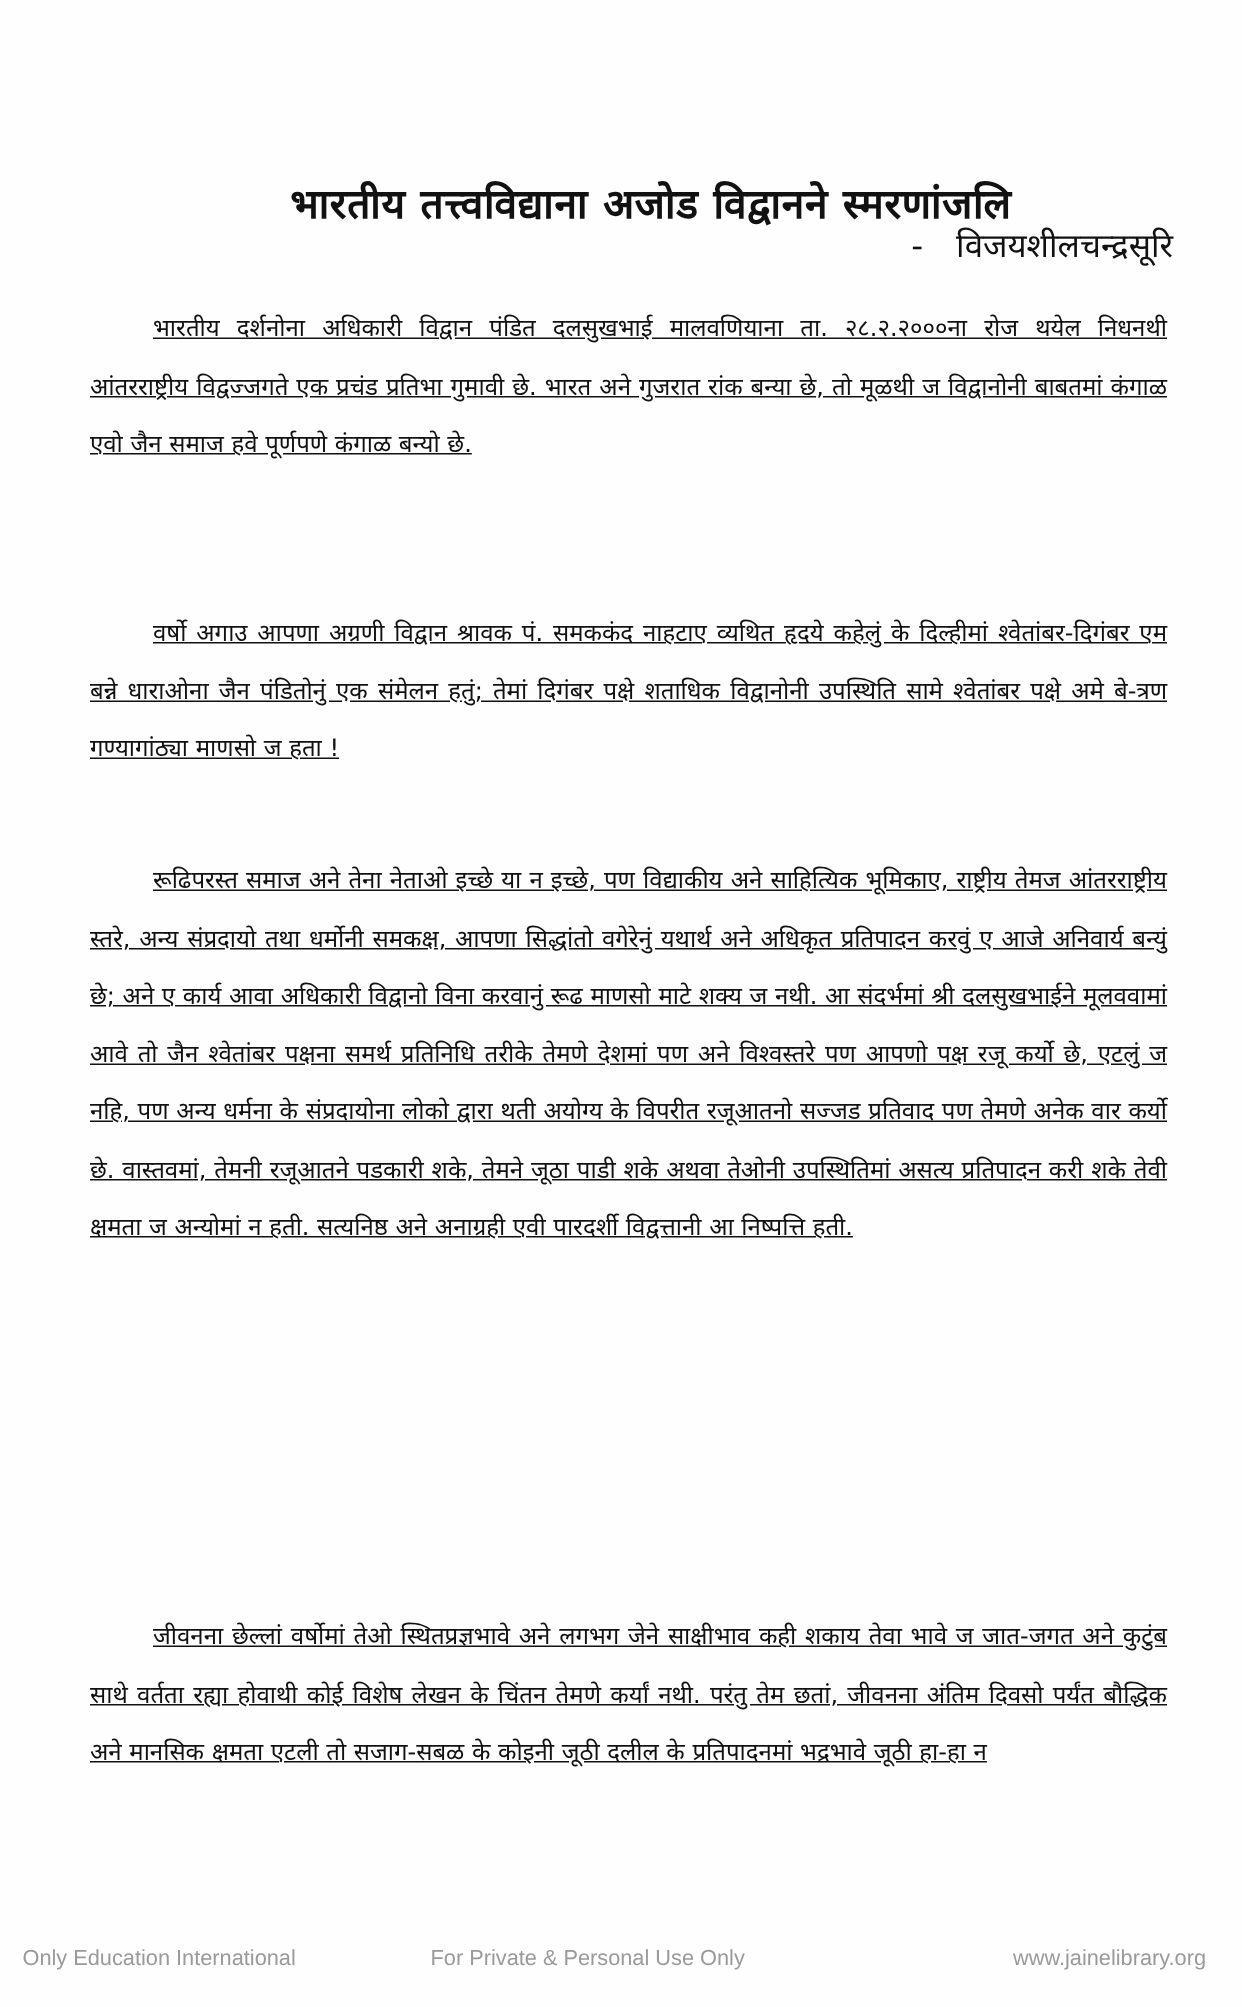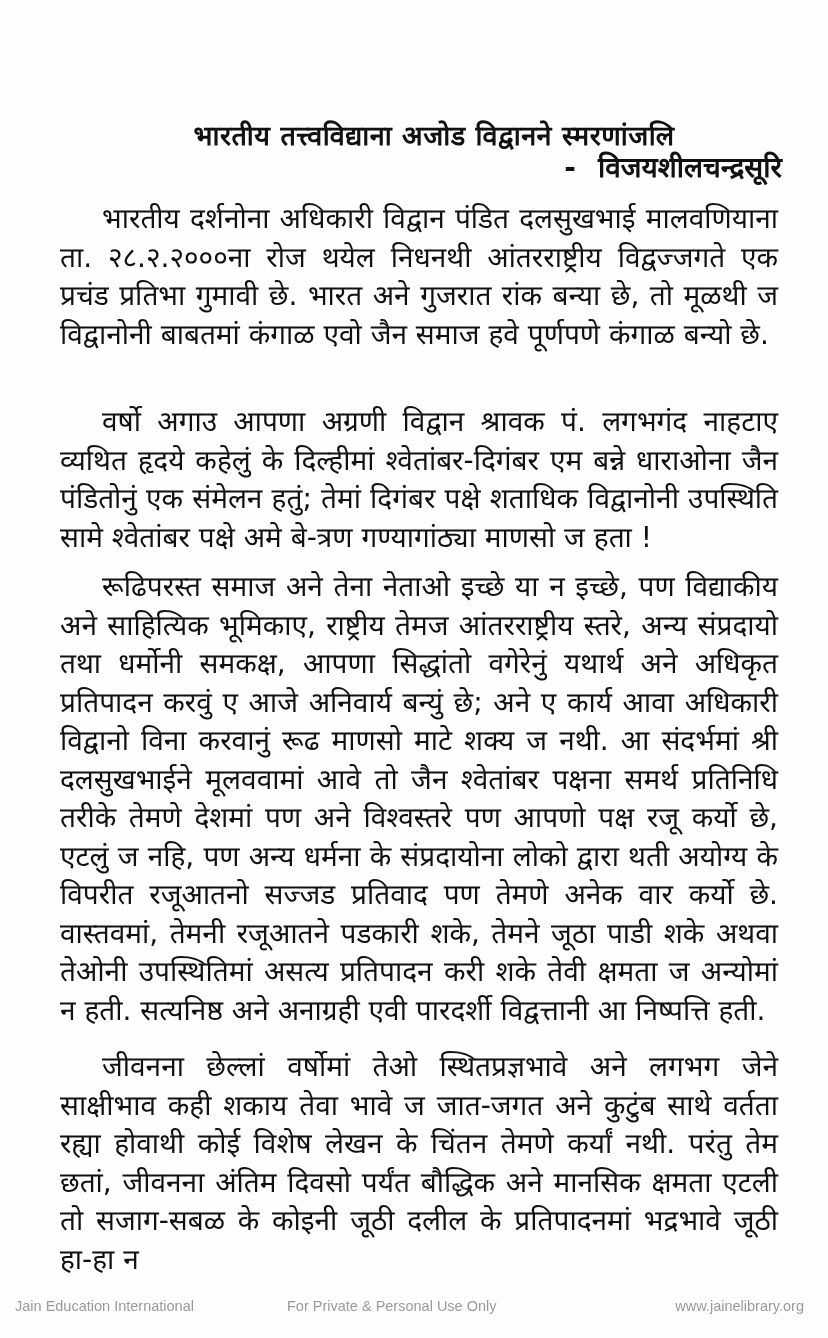--- a/index.html
+++ b/index.html
@@ -7,32 +7,32 @@
     width: 828px; height: 1338px; position: relative; overflow: hidden;
     font-family: "DejaVu Sans", sans-serif; color: #111;
   }
   .title {
     position: absolute; left: 0; right: 0; top: 98px;
     text-align: center; font-size: 27px; font-weight: bold;
     letter-spacing: 0.5px; padding-left: 40px;
   }
   .author {
     position: absolute; right: 46px; top: 147px;
-    font-size: 28px; font-weight: bold;
+    font-size: 22px; font-weight: normal;
   }
   .author .dash { margin-right: 22px; }
   .body-text {
     position: absolute; left: 60px; width: 718px;
-    font-size: 28px; line-height: 38.5px; text-align: justify;
+    font-size: 16px; line-height: 38.5px; text-align: justify; text-decoration: underline;
   }
   .body-text p { margin: 0 0 10px 0; text-indent: 42px; text-align-last: left; }
   .p1 { top: 200px; }
   .p2 { top: 403px; }
   .p3 { top: 568px; }
-  .p4 { top: 1048px; }
+  .p4 { top: 1072px; }
   .footer {
     position: absolute; top: 1296px; left: 0; right: 0; height: 24px;
     font-family: "Liberation Sans", sans-serif; font-size: 14.5px; color: #9a9a9a;
   }
   .footer span { position: absolute; top: 2px; }
   .f-left { left: 15px; }
   .f-mid { left: 287px; }
   .f-right { right: 24px; }
 </style>
 </head>
@@ -41,26 +41,26 @@
 <h1 class="title">भारतीय तत्त्वविद्याना अजोड विद्वानने स्मरणांजलि</h1>
 
 <div class="author">
   <span class="dash">-</span><span>विजयशीलचन्द्रसूरि</span>
 </div>
 
 <div class="body-text p1">
   <p>भारतीय दर्शनोना अधिकारी विद्वान पंडित दलसुखभाई मालवणियाना ता. २८.२.२०००ना रोज थयेल निधनथी आंतरराष्ट्रीय विद्वज्जगते एक प्रचंड प्रतिभा गुमावी छे. भारत अने गुजरात रांक बन्या छे, तो मूळथी ज विद्वानोनी बाबतमां कंगाळ एवो जैन समाज हवे पूर्णपणे कंगाळ बन्यो छे.</p>
 </div>
 <div class="body-text p2">
-  <p>वर्षो अगाउ आपणा अग्रणी विद्वान श्रावक पं. लगभगंद नाहटाए व्यथित हृदये कहेलुं के दिल्हीमां श्वेतांबर-दिगंबर एम बन्ने धाराओना जैन पंडितोनुं एक संमेलन हतुं; तेमां दिगंबर पक्षे शताधिक विद्वानोनी उपस्थिति सामे श्वेतांबर पक्षे अमे बे-त्रण गण्यागांठ्या माणसो ज हता !</p>
+  <p>वर्षो अगाउ आपणा अग्रणी विद्वान श्रावक पं. समककंद नाहटाए व्यथित हृदये कहेलुं के दिल्हीमां श्वेतांबर-दिगंबर एम बन्ने धाराओना जैन पंडितोनुं एक संमेलन हतुं; तेमां दिगंबर पक्षे शताधिक विद्वानोनी उपस्थिति सामे श्वेतांबर पक्षे अमे बे-त्रण गण्यागांठ्या माणसो ज हता !</p>
 </div>
 <div class="body-text p3">
   <p>रूढिपरस्त समाज अने तेना नेताओ इच्छे या न इच्छे, पण विद्याकीय अने साहित्यिक भूमिकाए, राष्ट्रीय तेमज आंतरराष्ट्रीय स्तरे, अन्य संप्रदायो तथा धर्मोनी समकक्ष, आपणा सिद्धांतो वगेरेनुं यथार्थ अने अधिकृत प्रतिपादन करवुं ए आजे अनिवार्य बन्युं छे; अने ए कार्य आवा अधिकारी विद्वानो विना करवानुं रूढ माणसो माटे शक्य ज नथी. आ संदर्भमां श्री दलसुखभाईने मूलववामां आवे तो जैन श्वेतांबर पक्षना समर्थ प्रतिनिधि तरीके तेमणे देशमां पण अने विश्वस्तरे पण आपणो पक्ष रजू कर्यो छे, एटलुं ज नहि, पण अन्य धर्मना के संप्रदायोना लोको द्वारा थती अयोग्य के विपरीत रजूआतनो सज्जड प्रतिवाद पण तेमणे अनेक वार कर्यो छे. वास्तवमां, तेमनी रजूआतने पडकारी शके, तेमने जूठा पाडी शके अथवा तेओनी उपस्थितिमां असत्य प्रतिपादन करी शके तेवी क्षमता ज अन्योमां न हती. सत्यनिष्ठ अने अनाग्रही एवी पारदर्शी विद्वत्तानी आ निष्पत्ति हती.</p>
 </div>
 <div class="body-text p4">
   <p>जीवनना छेल्लां वर्षोमां तेओ स्थितप्रज्ञभावे अने लगभग जेने साक्षीभाव कही शकाय तेवा भावे ज जात-जगत अने कुटुंब साथे वर्तता रह्या होवाथी कोई विशेष लेखन के चिंतन तेमणे कर्यां नथी. परंतु तेम छतां, जीवनना अंतिम दिवसो पर्यंत बौद्धिक अने मानसिक क्षमता एटली तो सजाग-सबळ के कोइनी जूठी दलील के प्रतिपादनमां भद्रभावे जूठी हा-हा न</p>
 </div>
 
 <div class="footer">
-  <span class="f-left">Jain Education International</span>
+  <span class="f-left">Only Education International</span>
   <span class="f-mid">For Private &amp; Personal Use Only</span>
   <span class="f-right">www.jainelibrary.org</span>
 </div>
 
 </body></html>

